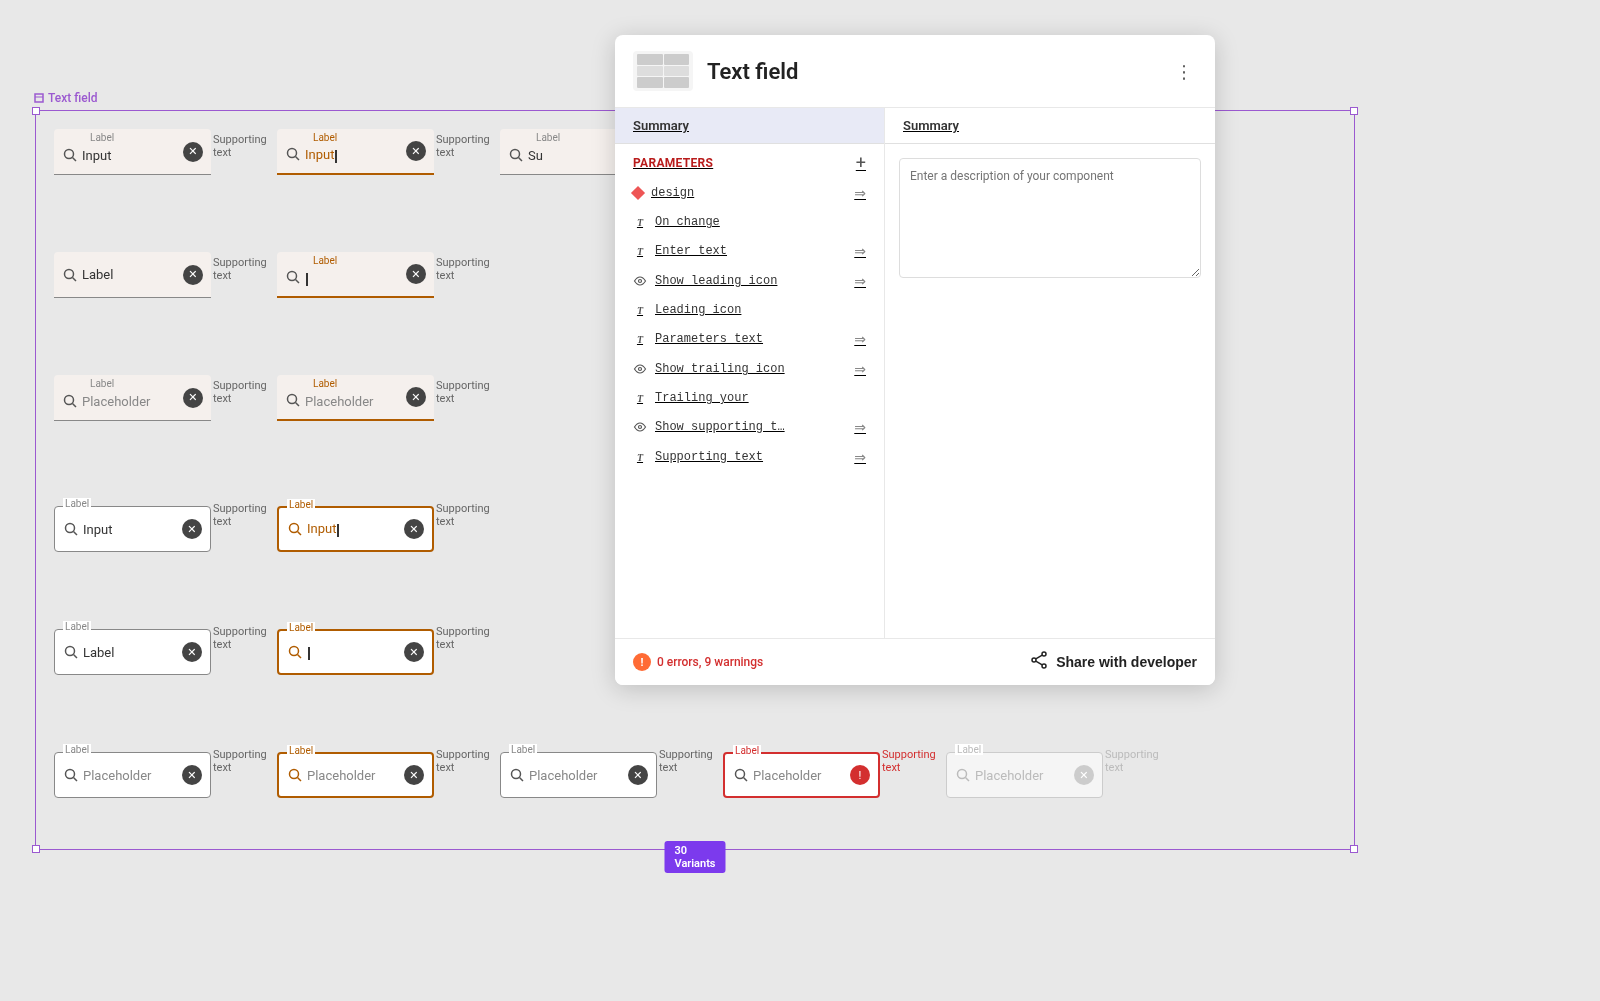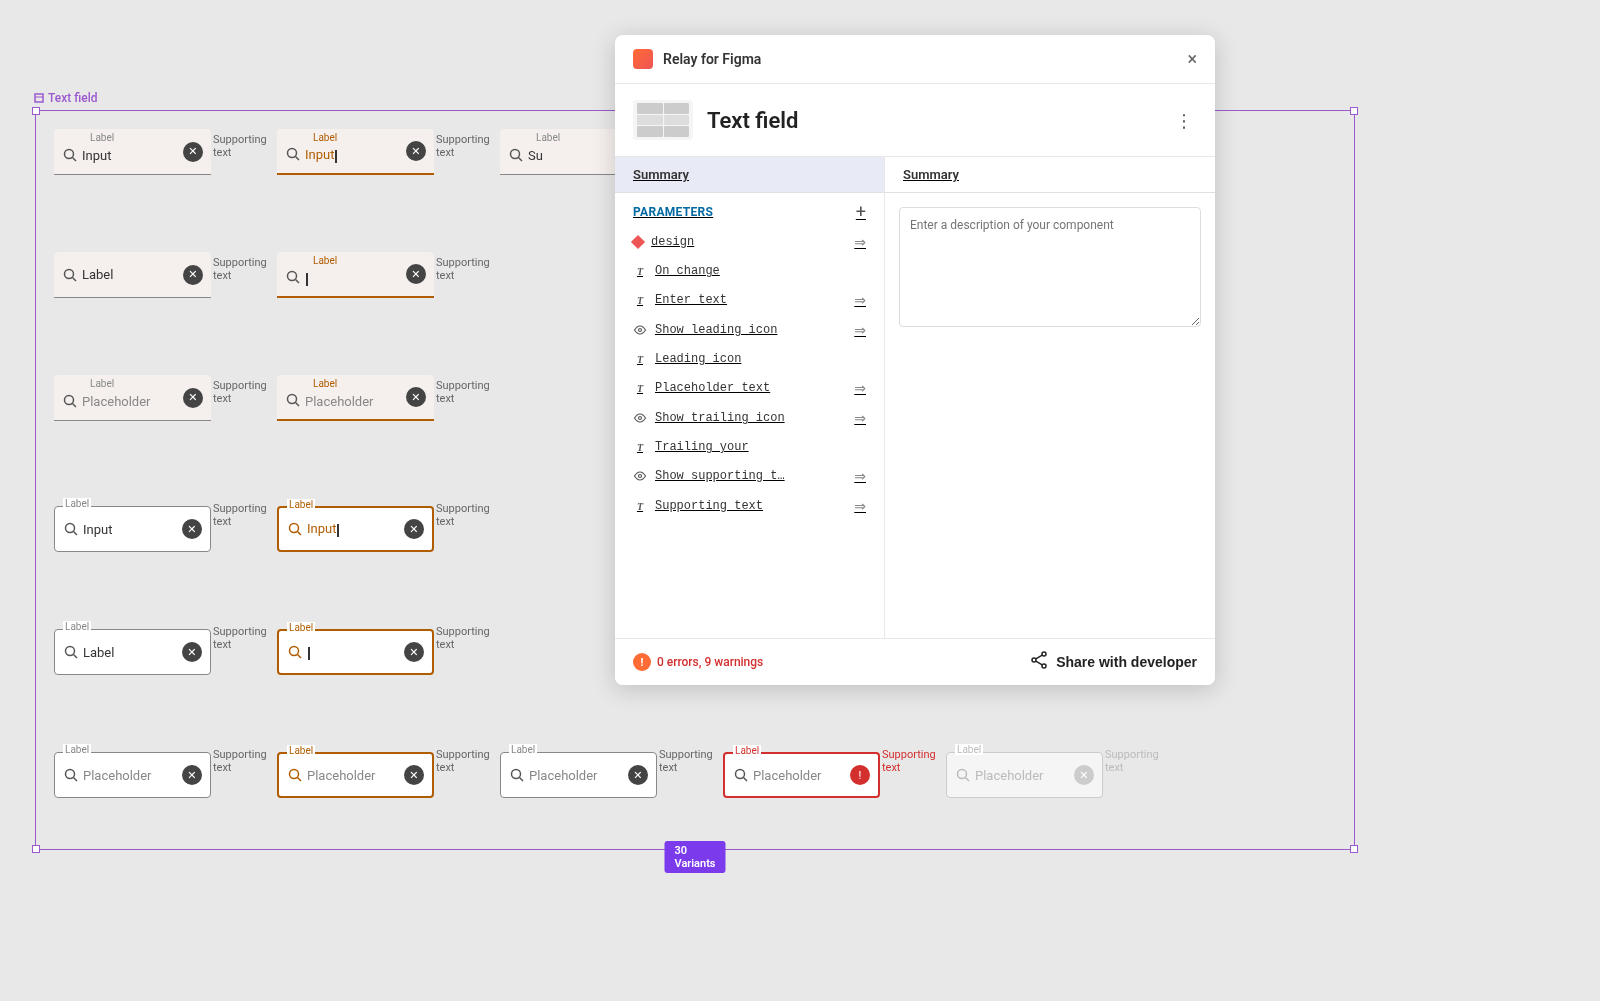--- a/index.html
+++ b/index.html
@@ -352,21 +352,21 @@
     .panel-section-header {
       display: flex;
       align-items: center;
       justify-content: space-between;
       padding: 10px 18px 6px 18px;
     }
 
     .section-title {
       font-size: 12px;
       font-weight: 700;
-      color: #0369a1;
+      color: #b91c1c;
       text-transform: uppercase;
       letter-spacing: 0.3px;
     }
 
     .add-btn {
       font-size: 18px;
       color: #555;
       cursor: pointer;
       line-height: 1;
     }
@@ -788,25 +788,20 @@
 
     </div>
 
     <div style="position:absolute; bottom:-14px; left:50%; transform:translateX(-50%);">
       <div class="variants-badge">30 Variants</div>
     </div>
   </div>
 
   <div class="relay-panel">
 
-    <div class="panel-header">
-      <div class="relay-icon"></div>
-      <span class="panel-title">Relay for Figma</span>
-      <span class="panel-close">×</span>
-    </div>
 
     <div class="panel-component-header">
       <div class="component-thumbnail">
         <div class="component-thumbnail-inner">
           <div class="thumbnail-row" style="background:#ccc;"></div>
           <div class="thumbnail-row" style="background:#ccc;"></div>
           <div class="thumbnail-row" style="background:#ddd;"></div>
           <div class="thumbnail-row" style="background:#ddd;"></div>
           <div class="thumbnail-row" style="background:#ccc;"></div>
           <div class="thumbnail-row" style="background:#ccc;"></div>
@@ -854,21 +849,21 @@
             <span class="param-arrow">⇒</span>
           </div>
 
           <div class="param-row">
             <span class="param-type-icon" style="color:#555; font-weight:700; font-family:serif; font-style:italic;">T</span>
             <span class="param-name">Leading icon</span>
           </div>
 
           <div class="param-row">
             <span class="param-type-icon" style="color:#555; font-weight:700; font-family:serif; font-style:italic;">T</span>
-            <span class="param-name">Placeholder text</span>
+            <span class="param-name">Parameters text</span>
             <span class="param-arrow">⇒</span>
           </div>
 
           <div class="param-row">
             <span class="param-type-icon">
               <svg width="14" height="10" viewBox="0 0 14 10" fill="none">
                   <path d="M7 1C4 1 1.5 5 1.5 5s2.5 4 5.5 4 5.5-4 5.5-4-2.5-4-5.5-4z" stroke="#555" stroke-width="1.2"></path>
                   <circle cx="7" cy="5" r="1.5" stroke="#555" stroke-width="1.2"></circle>
                 </svg>
             </span>

